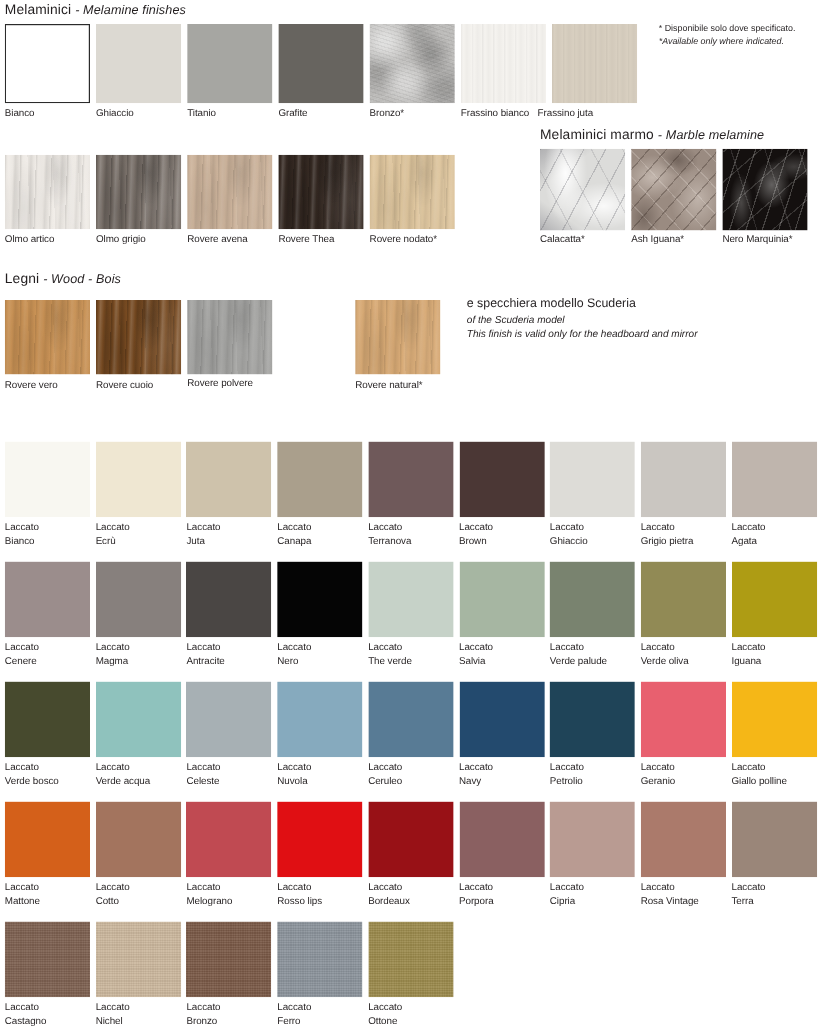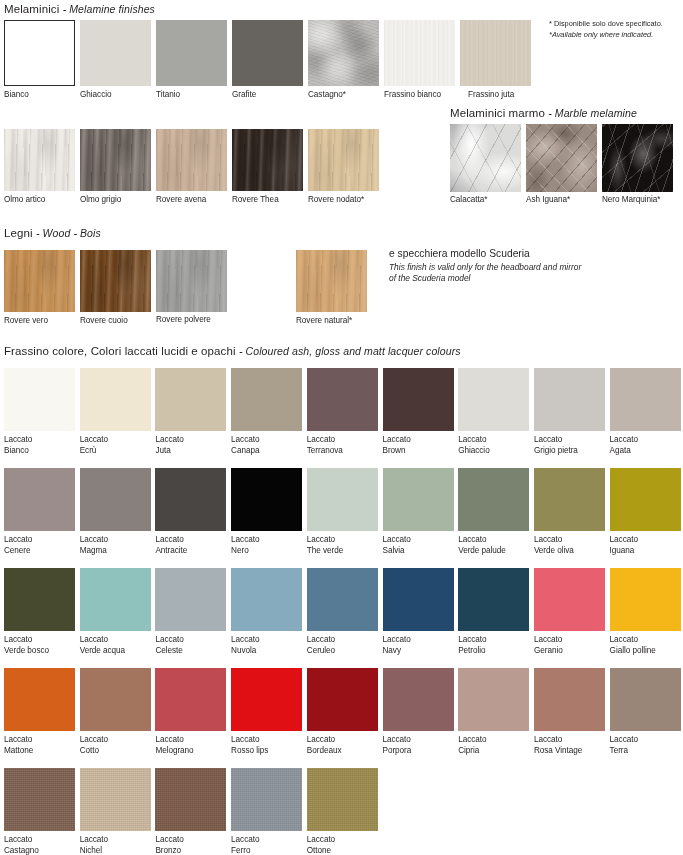--- a/index.html
+++ b/index.html
@@ -105,33 +105,33 @@
       <div class="sw" style="left: 232px; top: 20px; width: 71px; height: 66px;">
         <div class="chip" style="background: rgb(103, 100, 95);"></div>
       </div>
       <div class="lbl" style="left: 232px; top: 90px; width: 89px;">Grafite</div>
       <div class="sw" style="left: 308px; top: 20px; width: 71px; height: 66px;">
         <div class="chip" style="background: rgb(189, 188, 186);">
           <div class="tex-grain" style="background-image: radial-gradient(circle at 18% 22%, rgba(255, 255, 255, 0.55) 0px, rgba(255, 255, 255, 0.55) 6%, rgba(255, 255, 255, 0) 30%), radial-gradient(circle at 72% 38%, rgba(0, 0, 0, 0.22) 0px, rgba(0, 0, 0, 0.22) 5%, rgba(0, 0, 0, 0) 28%), radial-gradient(circle at 42% 74%, rgba(255, 255, 255, 0.4) 0px, rgba(255, 255, 255, 0.4) 7%, rgba(255, 255, 255, 0) 32%), radial-gradient(circle at 88% 82%, rgba(0, 0, 0, 0.18) 0px, rgba(0, 0, 0, 0.18) 6%, rgba(0, 0, 0, 0) 30%), radial-gradient(circle at 8% 62%, rgba(0, 0, 0, 0.15) 0px, rgba(0, 0, 0, 0.15) 5%, rgba(0, 0, 0, 0) 26%), radial-gradient(circle at 58% 12%, rgba(0, 0, 0, 0.14) 0px, rgba(0, 0, 0, 0.14) 4%, rgba(0, 0, 0, 0) 24%); opacity: 0.95;"></div>
           <div class="tex-noise" style="background-image: repeating-linear-gradient(17deg, rgba(0, 0, 0, 0.07) 0px, rgba(0, 0, 0, 0.07) 1px, rgba(0, 0, 0, 0) 1px, rgba(0, 0, 0, 0) 3px), repeating-linear-gradient(-23deg, rgba(255, 255, 255, 0.1) 0px, rgba(255, 255, 255, 0.1) 1px, rgba(255, 255, 255, 0) 1px, rgba(255, 255, 255, 0) 4px); opacity: 0.75;"></div>
         </div>
       </div>
-      <div class="lbl" style="left: 308px; top: 90px; width: 89px;">Castagno*</div>
+      <div class="lbl" style="left: 308px; top: 90px; width: 89px;">Bronzo*</div>
       <div class="sw" style="left: 384px; top: 20px; width: 71px; height: 66px;">
         <div class="chip" style="background: rgb(245, 243, 239);">
           <div class="tex-grain" style="background-image: repeating-linear-gradient(90deg, rgba(0, 0, 0, 0.055) 0px, rgba(0, 0, 0, 0) 2px, rgba(0, 0, 0, 0.03) 5px, rgba(0, 0, 0, 0) 9px); opacity: 0.9;"></div>
         </div>
       </div>
       <div class="lbl" style="left: 384px; top: 90px; width: 89px;">Frassino bianco</div>
       <div class="sw" style="left: 460px; top: 20px; width: 71px; height: 66px;">
         <div class="chip" style="background: rgb(216, 207, 192);">
           <div class="tex-grain" style="background-image: repeating-linear-gradient(90deg, rgba(0, 0, 0, 0.055) 0px, rgba(0, 0, 0, 0) 2px, rgba(0, 0, 0, 0.03) 5px, rgba(0, 0, 0, 0) 9px); opacity: 0.9;"></div>
         </div>
       </div>
-      <div class="lbl" style="left: 468px; top: 90px; width: 89px;">Frassino juta</div>
+      <div class="lbl" style="left: 448px; top: 90px; width: 89px;">Frassino juta</div>
     </div>
 
   <div class="heading" style="left:450px; top:107px;">
     <span>Melaminici marmo</span>
     <span class="it">- Marble melamine</span>
   </div>
 
   <div id="melamine-row2-host">
       <div class="sw" style="left: 4px; top: 129px; width: 71px; height: 62px;">
         <div class="chip" style="background: rgb(240, 236, 231);">
@@ -235,28 +235,24 @@
           <div class="tex-grain" style="background-image: repeating-linear-gradient(92deg, rgba(0, 0, 0, 0.12) 0px, rgba(0, 0, 0, 0) 2px, rgba(255, 255, 255, 0.086) 4px, rgba(0, 0, 0, 0) 7px, rgba(0, 0, 0, 0.08) 9px, rgba(0, 0, 0, 0) 13px); opacity: 0.9;"></div>
           <div class="tex-grain" style="background-image: repeating-linear-gradient(88deg, rgba(0, 0, 0, 0.067) 0px, rgba(0, 0, 0, 0) 5px, rgba(0, 0, 0, 0.04) 11px, rgba(0, 0, 0, 0) 21px); opacity: 0.75;"></div>
           <div class="tex-grain" style="background-image: radial-gradient(18px 42px at 62% 24%, rgba(0, 0, 0, 0.12) 0%, rgba(0, 0, 0, 0) 70%), radial-gradient(26px 60px at 22% 72%, rgba(0, 0, 0, 0.067) 0%, rgba(0, 0, 0, 0) 72%), radial-gradient(40px 90px at 85% 60%, rgba(255, 255, 255, 0.063) 0%, rgba(255, 255, 255, 0) 75%); opacity: 0.85;"></div>
         </div>
       </div>
       <div class="lbl" style="left: 296px; top: 316px; width: 89px;">Rovere natural*</div>
     </div>
 
   <div class="note-scuderia" style="left:380px; top:247px; width:300px;">
     <div style="padding-left:9px;">e specchiera modello Scuderia</div>
+    <span class="sub" style="padding-left:9px; margin-top:0;">of the Scuderia model</span>
     <span class="sub" style="padding-left:9px;">This finish is valid only for the headboard and mirror</span>
-    <span class="sub" style="padding-left:9px; margin-top:0;">of the Scuderia model</span>
   </div>
 
-  <div class="heading" style="left:4px; top:345px;">
-    <span>Frassino colore, Colori laccati lucidi e opachi</span>
-    <span class="it">- Coloured ash, gloss and matt lacquer colours</span>
-  </div>
 
   <div id="lacquer-host">
       <div>
         <div class="sw" style="left: 4px; top: 368px; width: 71px; height: 63px;">
           <div class="chip" style="background: rgb(248, 247, 241);"></div>
         </div>
         <div class="lbl" style="left: 4px; top: 435px; width: 87px;">Laccato
 Bianco</div>
         <div class="sw" style="left: 79.7px; top: 368px; width: 71px; height: 63px;">
           <div class="chip" style="background: rgb(239, 231, 210);"></div>

